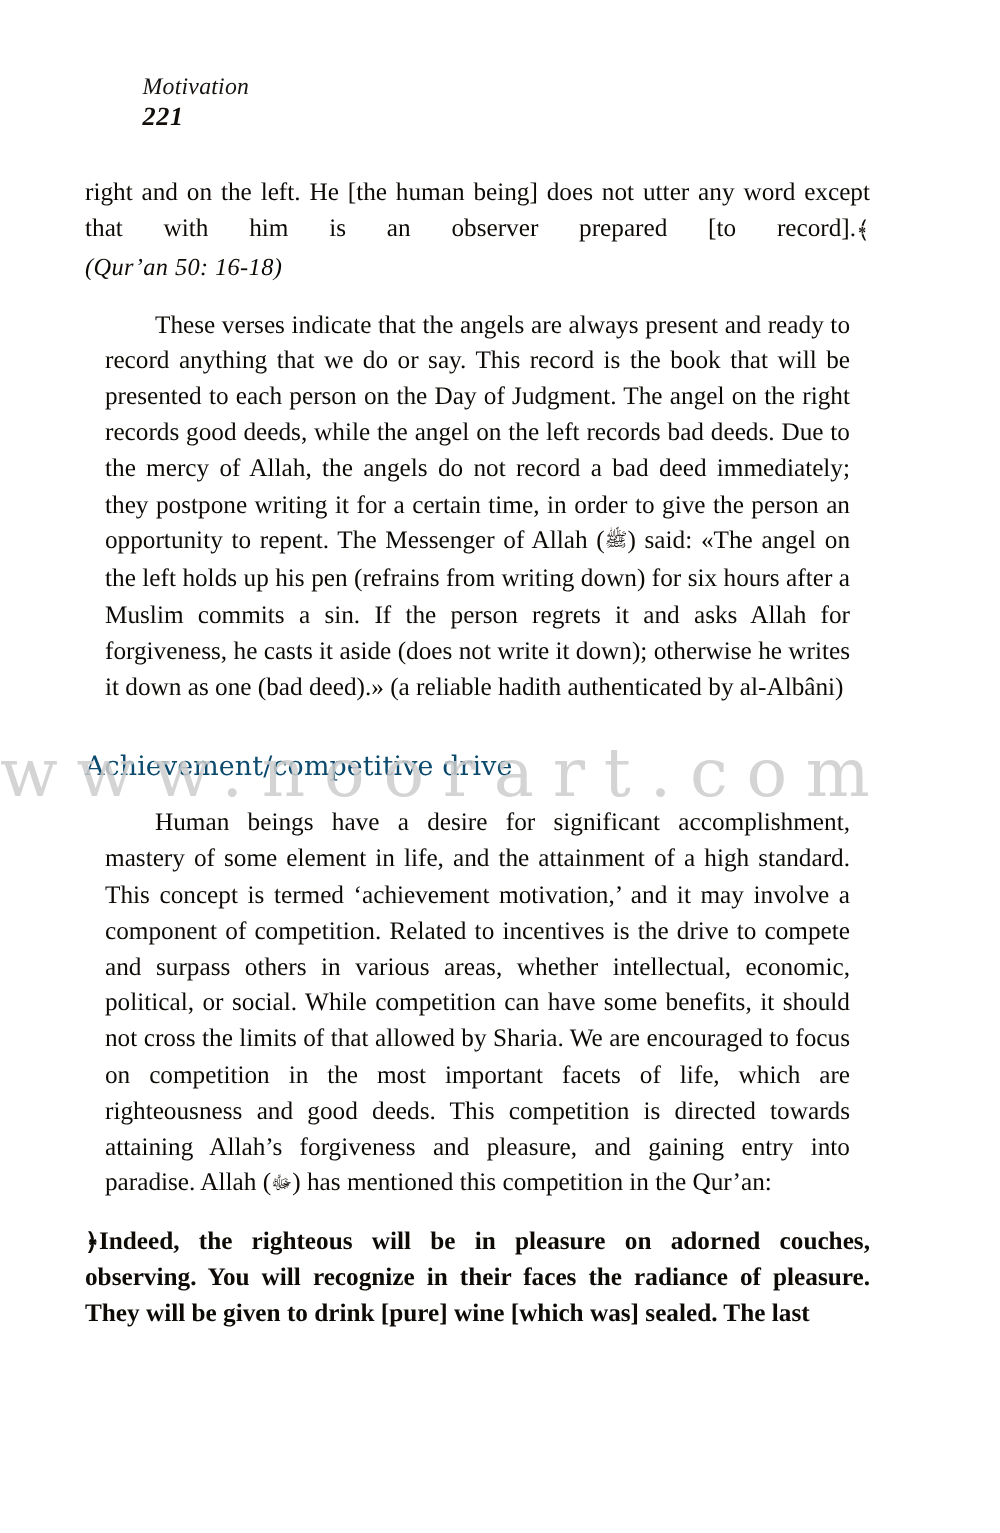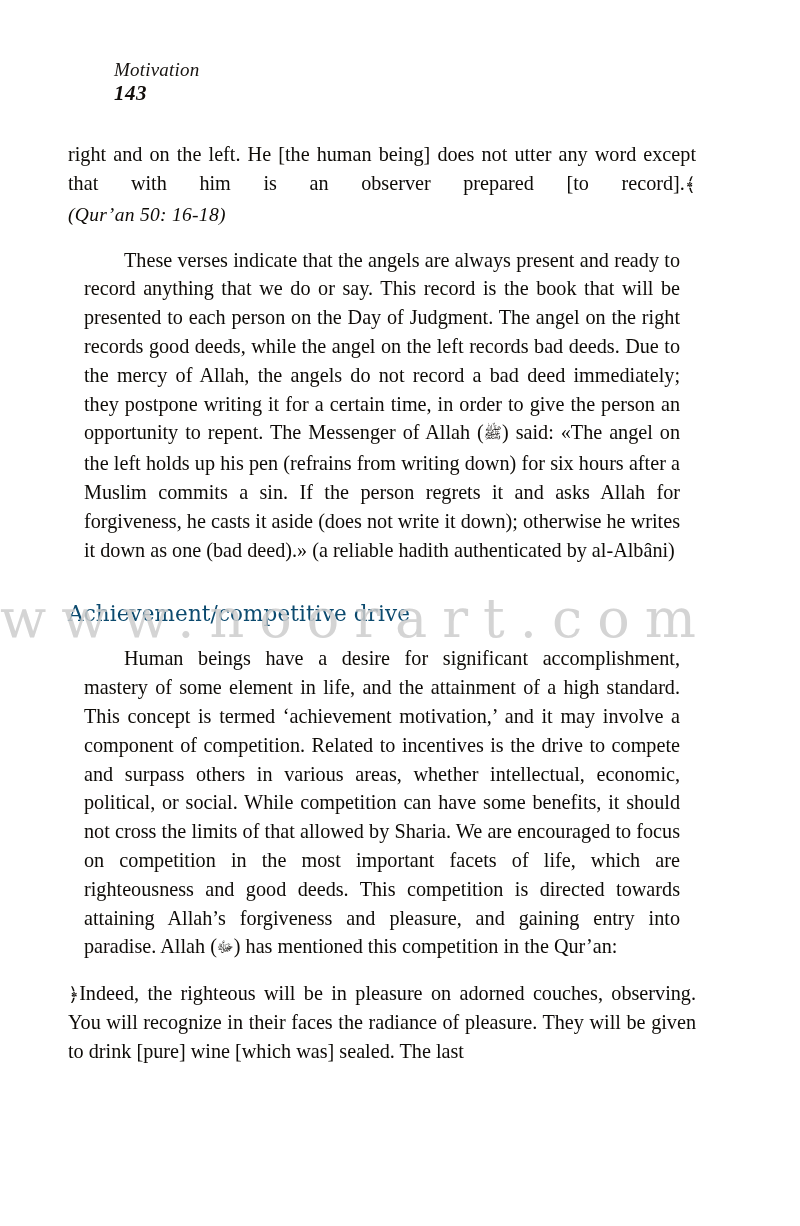--- a/index.html
+++ b/index.html
@@ -91,20 +91,21 @@
     line-height: 30px;
     letter-spacing: 0.3px;
   }
 
   .gap-para {
     margin-top: 13px;
   }
 
   .gap-after-hadith {
     margin-top: 10px;
+    font-weight: bold;
   }
 
   .section-heading {
     margin: 36px 0 10px 0;
     font-size: 21.5px;
     font-family: "DejaVu Serif", "Liberation Serif", serif;
     font-weight: 400;
     letter-spacing: 0.1px;
     color: #0c4a6e;
     line-height: 28px;
@@ -142,21 +143,21 @@
     line-height: 1;
   }
 </style>
 </head>
 <body>
 
 <div class="page">
 
   <div class="running-header">
     <span class="header-title">Motivation</span>
-    <span class="header-page-number">143</span>
+    <span class="header-page-number">221</span>
   </div>
 
   <div class="content">
 
     <p class="quote-block justify-all"><span>right and on the left. He [the human being] does not utter any word except that with him is an observer prepared [to record].</span><span class="ornament">﴾</span></p>
 
     <p class="citation">(Qur’an 50: 16-18)</p>
 
     <p class="indent gap-para last-left"><span>These verses indicate that the angels are always present and ready to record anything that we do or say. This record is the book that will be presented to each person on the Day of Judgment. The angel on the right records good deeds, while the angel on the left records bad deeds. Due to the mercy of Allah, the angels do not record a bad deed immediately; they postpone writing it for a certain time, in order to give the person an opportunity to repent. The Messenger of Allah (</span><span class="honorific">ﷺ</span><span>) said: «The angel on the left holds up his pen (refrains from writing down) for six hours after a Muslim commits a sin. If the person regrets it and asks Allah for forgiveness, he casts it aside (does not write it down); otherwise he writes it down as one (bad deed).» (a reliable hadith authenticated by al-Albâni)</span></p>
 

